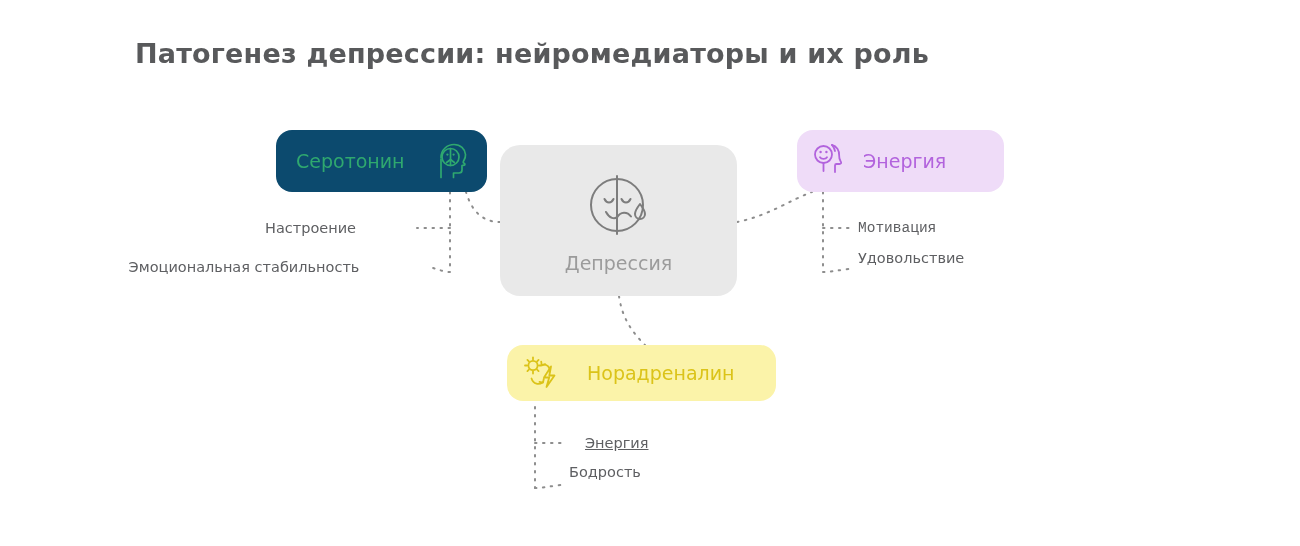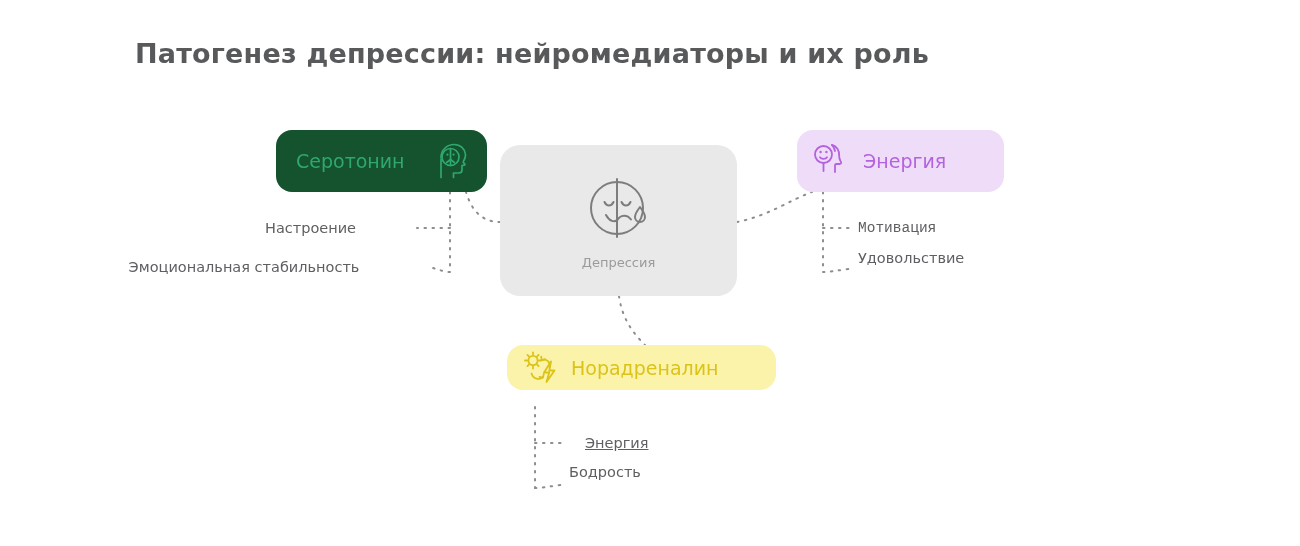--- a/index.html
+++ b/index.html
@@ -53,21 +53,21 @@
   .node-label {
     font-family: "DejaVu Sans", sans-serif;
     font-weight: normal;
     white-space: nowrap;
   }
 
   
   #node-serotonin {
     left: 276px; top: 130px;
     width: 211px; height: 62px;
-    background: #14532d;
+    background: #0c4a6e;
     justify-content: space-between;
     padding: 0 14px 0 20px;
   }
   #node-serotonin .node-label {
     font-size: 19px;
     color: #2fa86f;
   }
   #node-serotonin .node-icon { width: 40px; height: 40px; }
 
   
@@ -81,45 +81,45 @@
   }
   #node-dopamine .node-label {
     font-size: 19px;
     color: #b263dd;
   }
   #node-dopamine .node-icon { width: 42px; height: 40px; flex: 0 0 auto; }
 
   
   #node-noradrenaline {
     left: 507px; top: 345px;
-    width: 269px; height: 45px;
+    width: 269px; height: 56px;
     background: #fbf3a9;
     justify-content: flex-start;
     padding: 0 16px 0 14px;
-    gap: 8px;
+    gap: 24px;
   }
   #node-noradrenaline .node-label {
     font-size: 19px;
     color: #dbc319;
   }
   #node-noradrenaline .node-icon { width: 42px; height: 40px; flex: 0 0 auto; }
 
   
   #node-depression {
     left: 500px; top: 145px;
     width: 237px; height: 151px;
     background: #e9e9e9;
     border-radius: 20px;
     flex-direction: column;
     justify-content: center;
     gap: 10px;
   }
   #node-depression .center-icon { width: 74px; height: 74px; }
   #node-depression .node-label {
-    font-size: 13px;
+    font-size: 19px;
     color: #9b9b9b;
   }
 
   
   .leaf {
     position: absolute;
     font-family: "DejaVu Sans", sans-serif;
     font-size: 14.5px;
     color: #5e5f62;
     white-space: nowrap;

